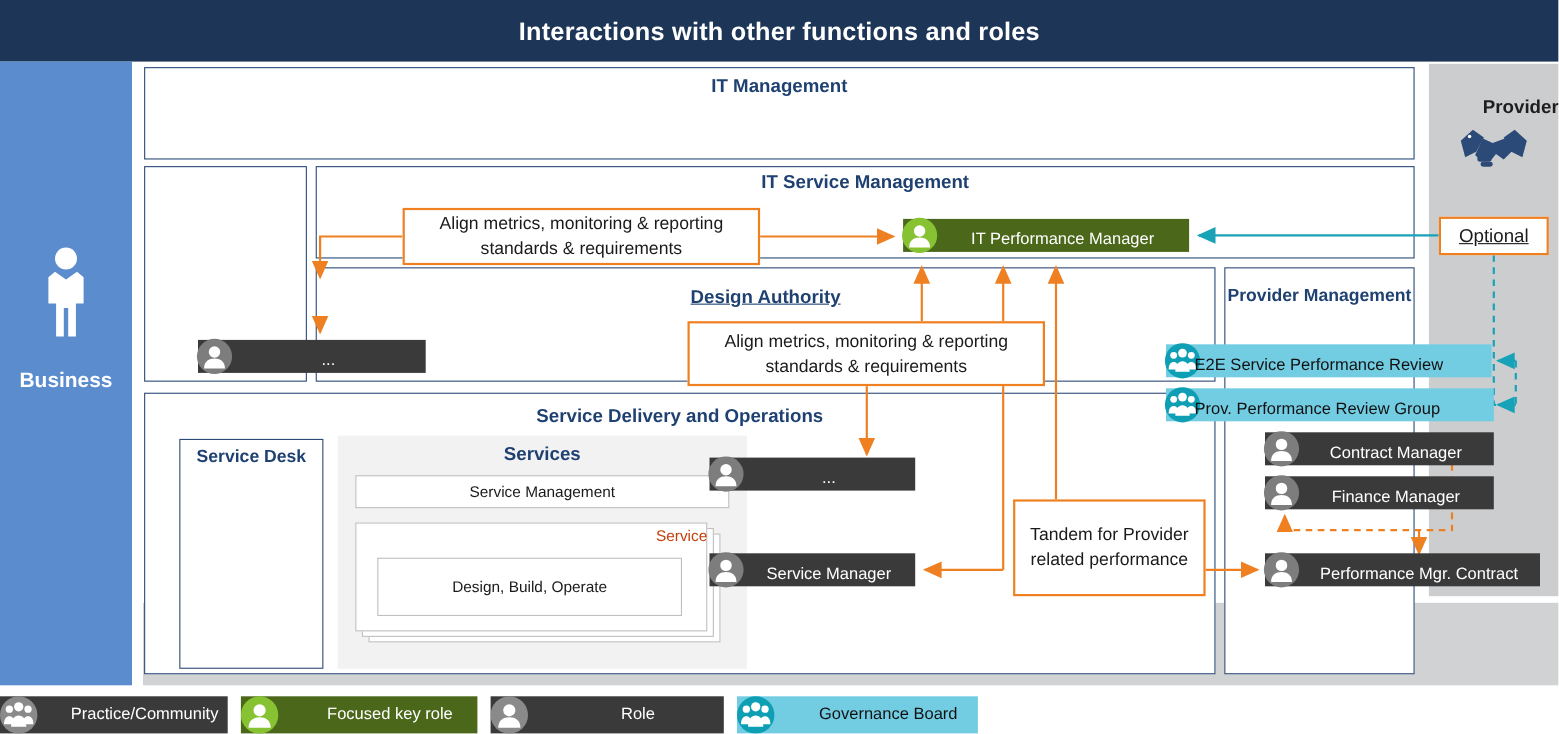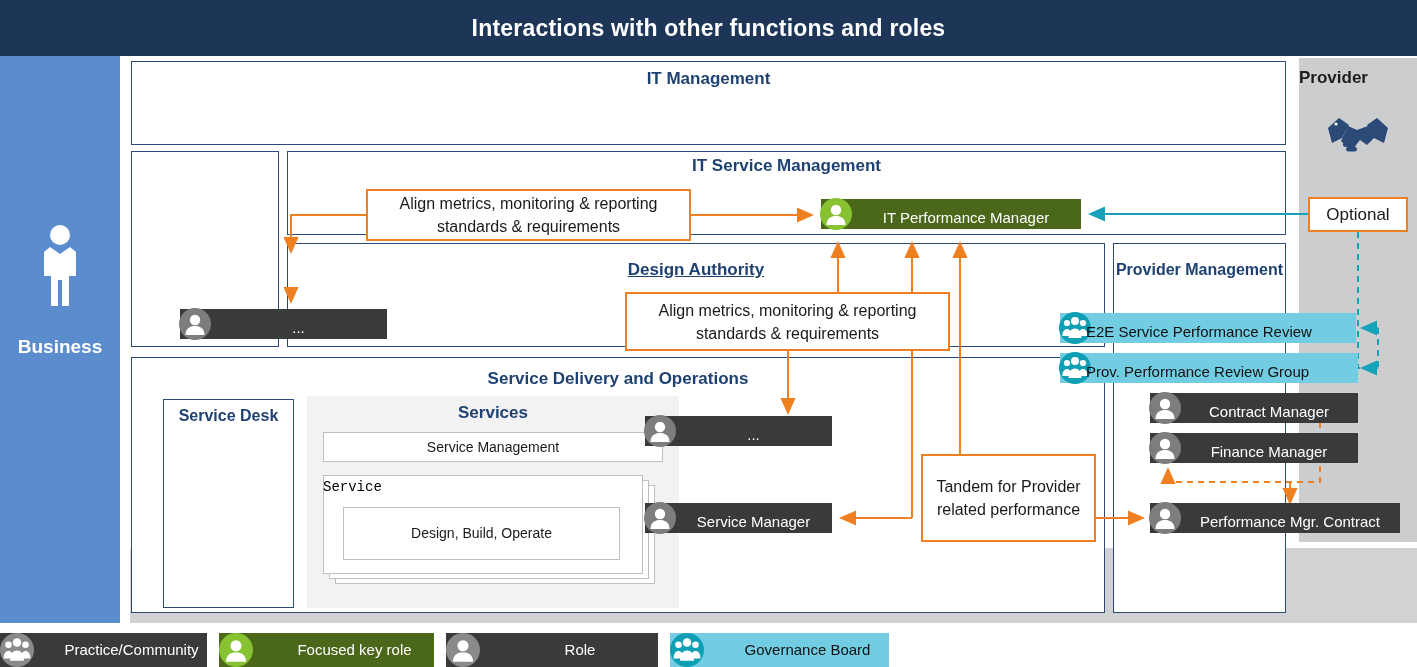--- a/index.html
+++ b/index.html
@@ -15,21 +15,21 @@
   .business{position:absolute;left:0;top:56px;width:120px;height:567px;background:#5b8ccd;}
   .business-label{position:absolute;left:0;top:336px;width:120px;text-align:center;color:#fff;
     font-size:19px;font-weight:bold;}
   .business-icon{position:absolute;left:42px;top:224px;width:36px;height:84px;}
 
   
   .gray-band{position:absolute;left:130px;top:548px;width:1287px;height:75px;background:#d0d2d3;}
 
   
   .provider-col{position:absolute;left:1299px;top:58px;width:118px;height:484px;background:#cccdcf;}
-  .provider-title{position:absolute;left:1299px;top:68px;width:118px;text-align:left;
+  .provider-title{position:absolute;left:1299px;top:88px;width:118px;text-align:right;
     color:#1d1d1d;font-size:17px;font-weight:bold;}
   .handshake{position:absolute;left:1326px;top:112px;width:64px;height:42px;}
 
   
   .box{position:absolute;border:1px solid #2b4a77;background:#ffffff;box-sizing:border-box;}
   .box-title{position:absolute;text-align:center;color:#1f4172;font-weight:bold;}
 
   .itmgmt{left:131px;top:61px;width:1155px;height:84px;}
   .itmgmt-t{left:131px;top:69px;width:1155px;font-size:17px;}
 
@@ -55,22 +55,22 @@
   .services-wrap{position:absolute;left:307px;top:396px;width:372px;height:212px;background:#f2f2f2;}
   .services-t{position:absolute;left:307px;top:403px;width:372px;text-align:center;
     color:#1f4172;font-weight:bold;font-size:17px;}
   .svc-mgmt{position:absolute;left:323px;top:432px;width:340px;height:30px;background:#fff;
     border:1px solid #bfbfbf;box-sizing:border-box;text-align:center;line-height:28px;
     font-size:14px;color:#1a1a1a;}
   .svc-card{position:absolute;background:#fff;border:1px solid #bfbfbf;box-sizing:border-box;}
   .svc-c3{left:335px;top:485px;width:320px;height:99px;}
   .svc-c2{left:329px;top:480px;width:320px;height:99px;}
   .svc-c1{left:323px;top:475px;width:320px;height:99px;}
-  .svc-label{position:absolute;left:323px;top:479px;width:320px;text-align:left;
-    font-size:14px;color:#000000;font-family:Liberation Mono, monospace;}
+  .svc-label{position:absolute;left:323px;top:479px;width:320px;text-align:right;
+    font-size:14px;color:#c2410c;}
   .dbo{position:absolute;left:343px;top:507px;width:277px;height:53px;background:#fff;
     border:1px solid #bfbfbf;box-sizing:border-box;text-align:center;line-height:51px;
     font-size:14px;color:#1a1a1a;}
 
   
   .chip{position:absolute;height:36px;display:flex;align-items:center;box-sizing:border-box;}
   .chip .bar{position:absolute;left:0;top:0;height:30px;width:100%;}
   .chip .ico{position:absolute;width:32px;height:32px;border-radius:50%;top:-1px;z-index:3;}
   .chip .txt{position:relative;z-index:4;width:100%;text-align:center;font-size:15px;}
 
@@ -128,21 +128,21 @@
   .c-svcmgr .ico{left:-1px;}
   .c-svcmgr .txt{padding-left:30px;}
 
   
   .callout{position:absolute;background:#ffffff;border:2px solid #ef8022;box-sizing:border-box;
     text-align:center;color:#1a1a1a;font-size:16px;display:flex;align-items:center;
     justify-content:center;line-height:23px;}
   .co1{left:366px;top:189px;width:325px;height:52px;}
   .co2{left:625px;top:292px;width:325px;height:59px;}
   .co3{left:921px;top:406px;width:175px;height:88px;line-height:23px;margin-top:48px;}
-  .co-opt{left:1308px;top:197px;width:100px;height:35px;font-size:17px;}
+  .co-opt{left:1308px;top:197px;width:100px;height:35px;font-size:17px;text-decoration:underline;}
 
   
   .arrows{position:absolute;left:0;top:0;width:1417px;height:667px;pointer-events:none;}
 
   
   .legend{position:absolute;left:0;top:633px;width:1417px;height:34px;background:#ffffff;padding-left:46px;}
   .lg{position:absolute;height:34px;}
   .lg .bar{position:absolute;left:0;top:0;height:34px;width:100%;}
   .lg .ico{position:absolute;width:34px;height:34px;border-radius:50%;left:0;top:0;z-index:3;}
   .lg .txt{position:relative;z-index:4;width:100%;text-align:center;line-height:34px;font-size:15px;}

